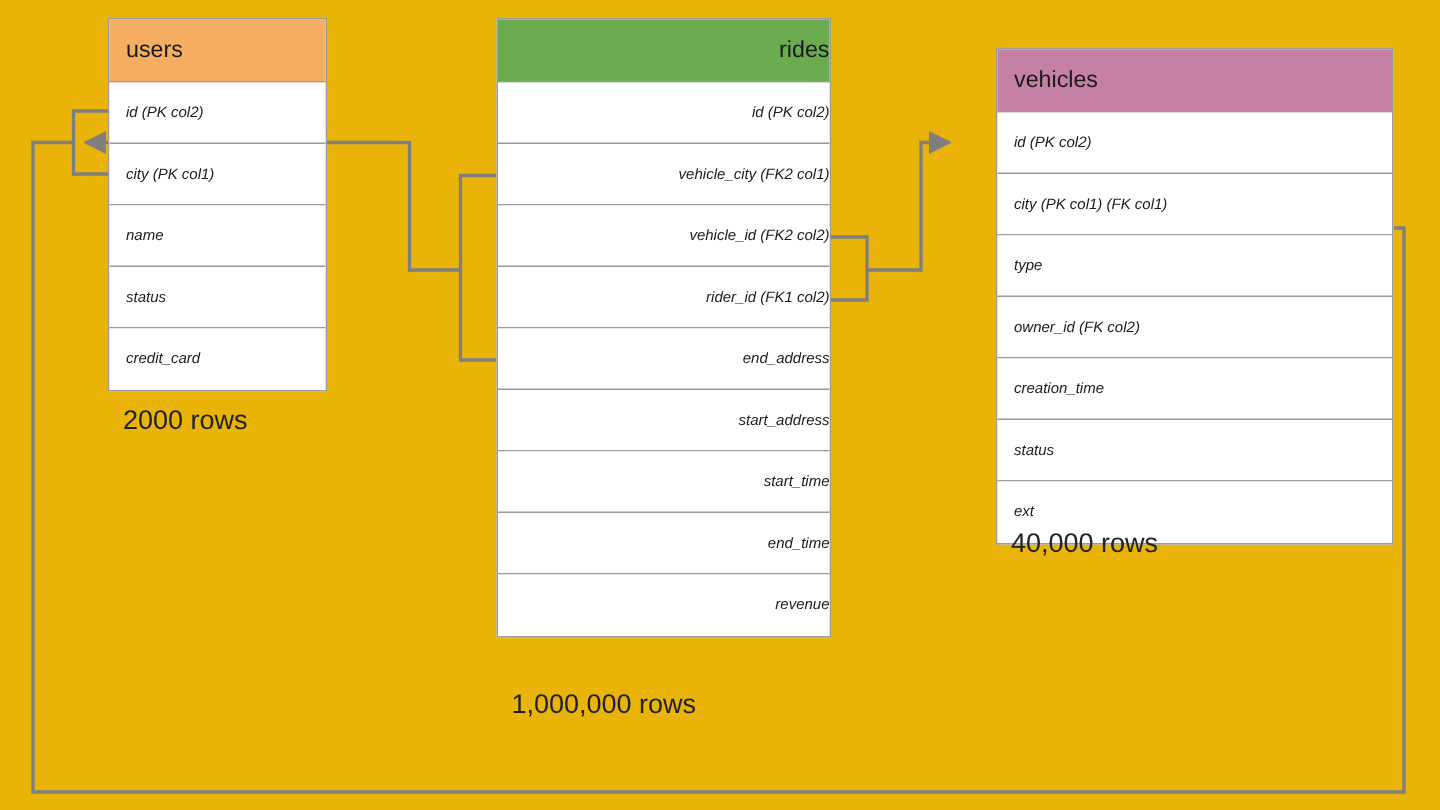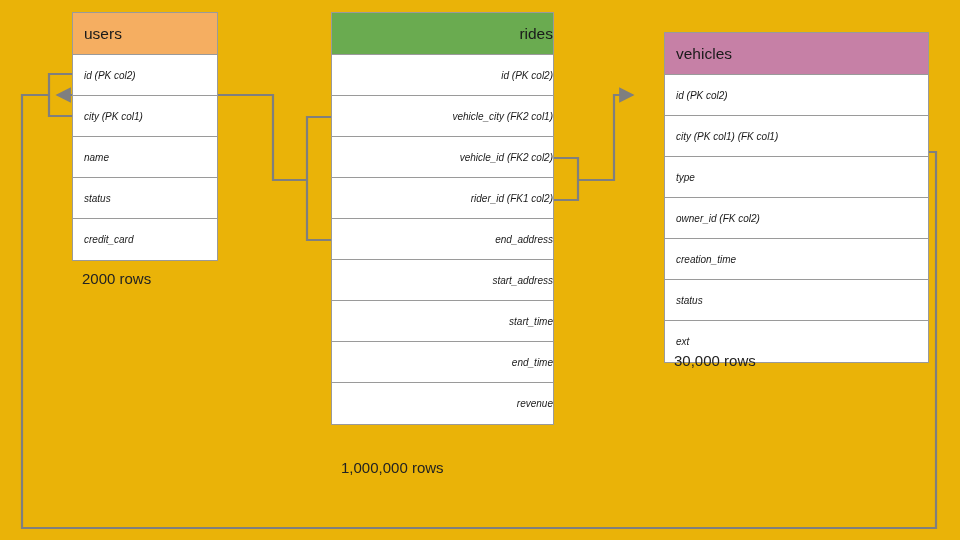--- a/index.html
+++ b/index.html
@@ -54,21 +54,21 @@
     white-space: nowrap;
     overflow: hidden;
     background: #ffffff;
     font-style: italic;
   }
   .entity-field.last {
     border-bottom: none;
   }
   .rowcount {
     position: absolute;
-    font-size: 15px;
+    font-size: 18px;
     color: #222222;
     white-space: nowrap;
   }
 </style>
 </head>
 <body>
 
 <div id="canvas">
 
   <svg id="wires" viewBox="0 0 960 540" width="960" height="540" xmlns="http://www.w3.org/2000/svg">
@@ -122,15 +122,15 @@
   <div class="entity" style="left:664px; top:12px; width:265px;margin-top:20px;">
     <div class="entity-header" style="background:#c680a6;">vehicles</div>
     <div class="entity-field">id (PK col2)</div>
     <div class="entity-field">city (PK col1) (FK col1)</div>
     <div class="entity-field">type</div>
     <div class="entity-field">owner_id (FK col2)</div>
     <div class="entity-field">creation_time</div>
     <div class="entity-field">status</div>
     <div class="entity-field last">ext</div>
   </div>
-  <div class="rowcount" style="left:674px; top:352px;">30,000 rows</div>
+  <div class="rowcount" style="left:674px; top:352px;">40,000 rows</div>
 
 </div>
 
 </body></html>

